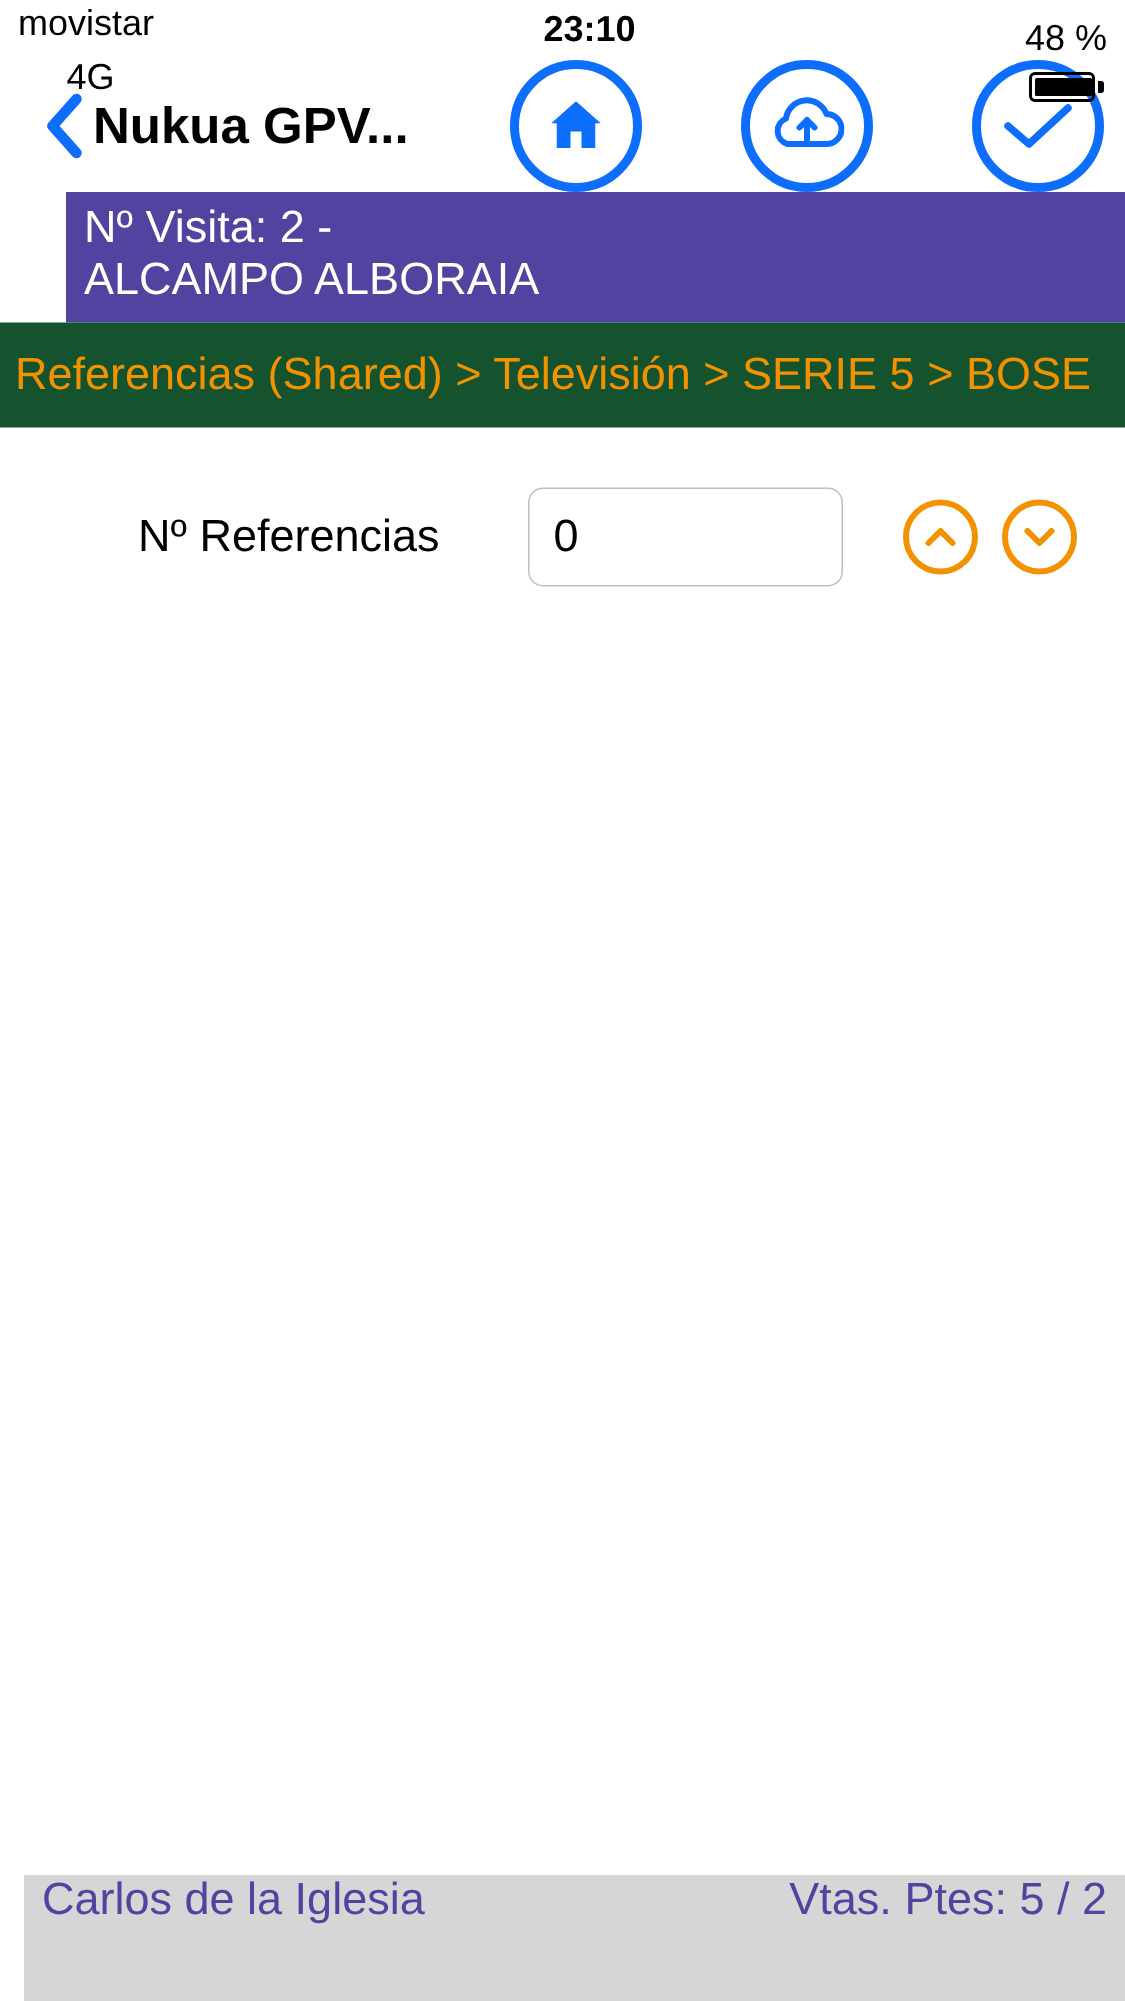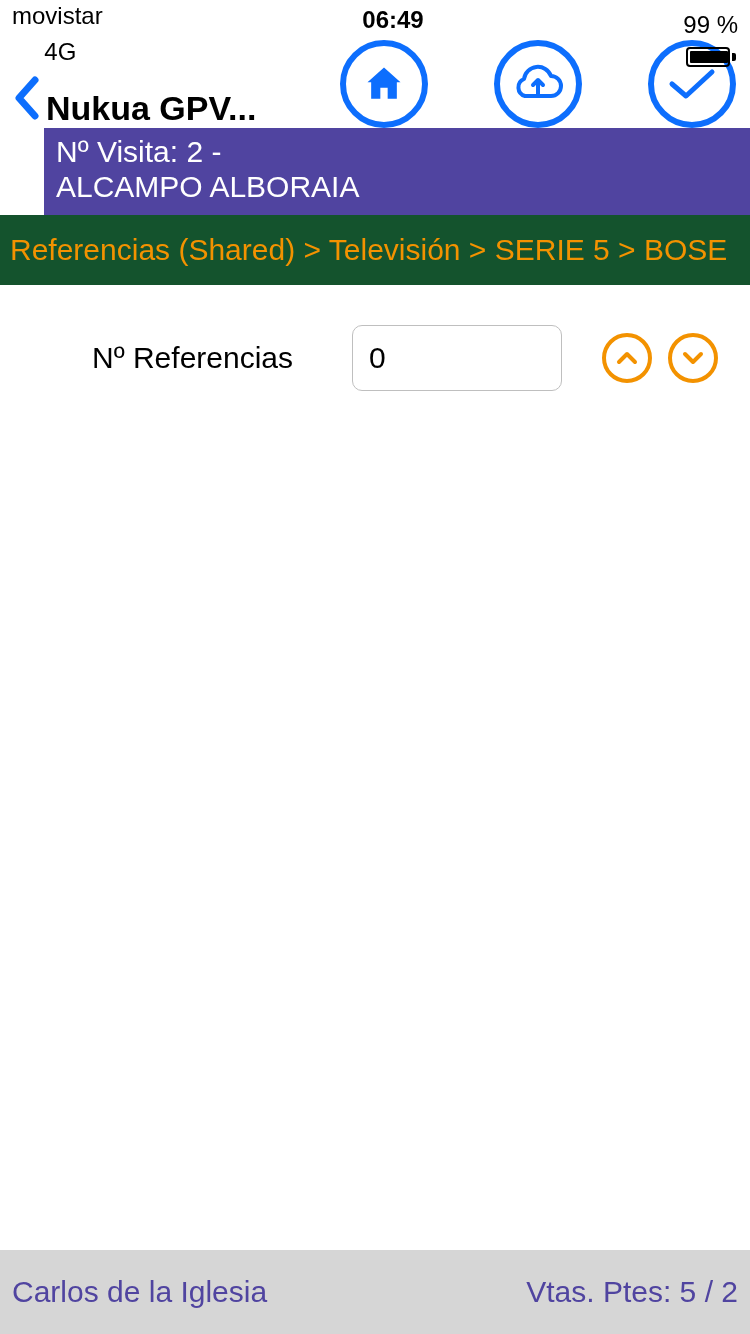--- a/index.html
+++ b/index.html
@@ -40,22 +40,23 @@
     }
     .battery-fill{
       position:absolute;left:2px;top:2px;bottom:2px;width:95%;background:#000;border-radius:1px;
     }
     .battery-tip{width:4px;height:8px;background:#000;border-radius:0 2px 2px 0;}
 
     
     .nav-row {
       height: 88px;
       display: flex;
-      align-items: flex-end;
+      align-items: center;
       padding: 0 14px 0 6px;
+      margin-left: 16px;
     }
     .back-chevron {
       width: 40px; height: 60px; display:flex;align-items:center;justify-content:center;
     }
     .nav-title {
       font-size: 34px;
       font-weight: 700;
       color:#000;
       white-space:nowrap;
       overflow:hidden;
@@ -116,53 +117,53 @@
       margin-left:40px;
     }
     .stepper-btn{
       width:50px;height:50px;border:4px solid #f39200;border-radius:50%;
       display:flex;align-items:center;justify-content:center;color:#f39200;
     }
 
     
     .footer{
       position:absolute;
-      left:0;right:0;bottom:0;
+      left:16px;right:0;bottom:0;
       height:84px;
       background:#d6d6d6;
       display:flex;
-      align-items:center;
+      align-items:flex-start;
       justify-content:space-between;
       padding:0 12px;
       font-size:30px;
       color:#5044a0;
     }
   </style>
 </head>
 <body>
 
 <div class="status-bar">
   <div class="status-left">
     <span class="signal-bars">
       <span></span>
         <span></span>
         <span></span>
         <span></span>
     </span>
     <span>movistar</span>
     <span style="margin-left:6px;">4G</span>
   </div>
-  <div style="font-weight:600;">06:49</div>
+  <div style="font-weight:600;">23:10</div>
   <div class="status-right">
     <span>
       <svg width="16" height="24" viewBox="0 0 16 24" fill="none" stroke="#000" stroke-width="2">
         <path d="M8 1 L8 23 L15 17 L1 7 M1 17 L15 7 L8 1"></path>
       </svg>
     </span>
-    <span>99 %</span>
+    <span>48 %</span>
     <span class="battery">
       <span class="battery-body">
           <span class="battery-fill"></span>
         </span>
       <span class="battery-tip"></span>
     </span>
   </div>
 </div>
 
 <div class="nav-row">

